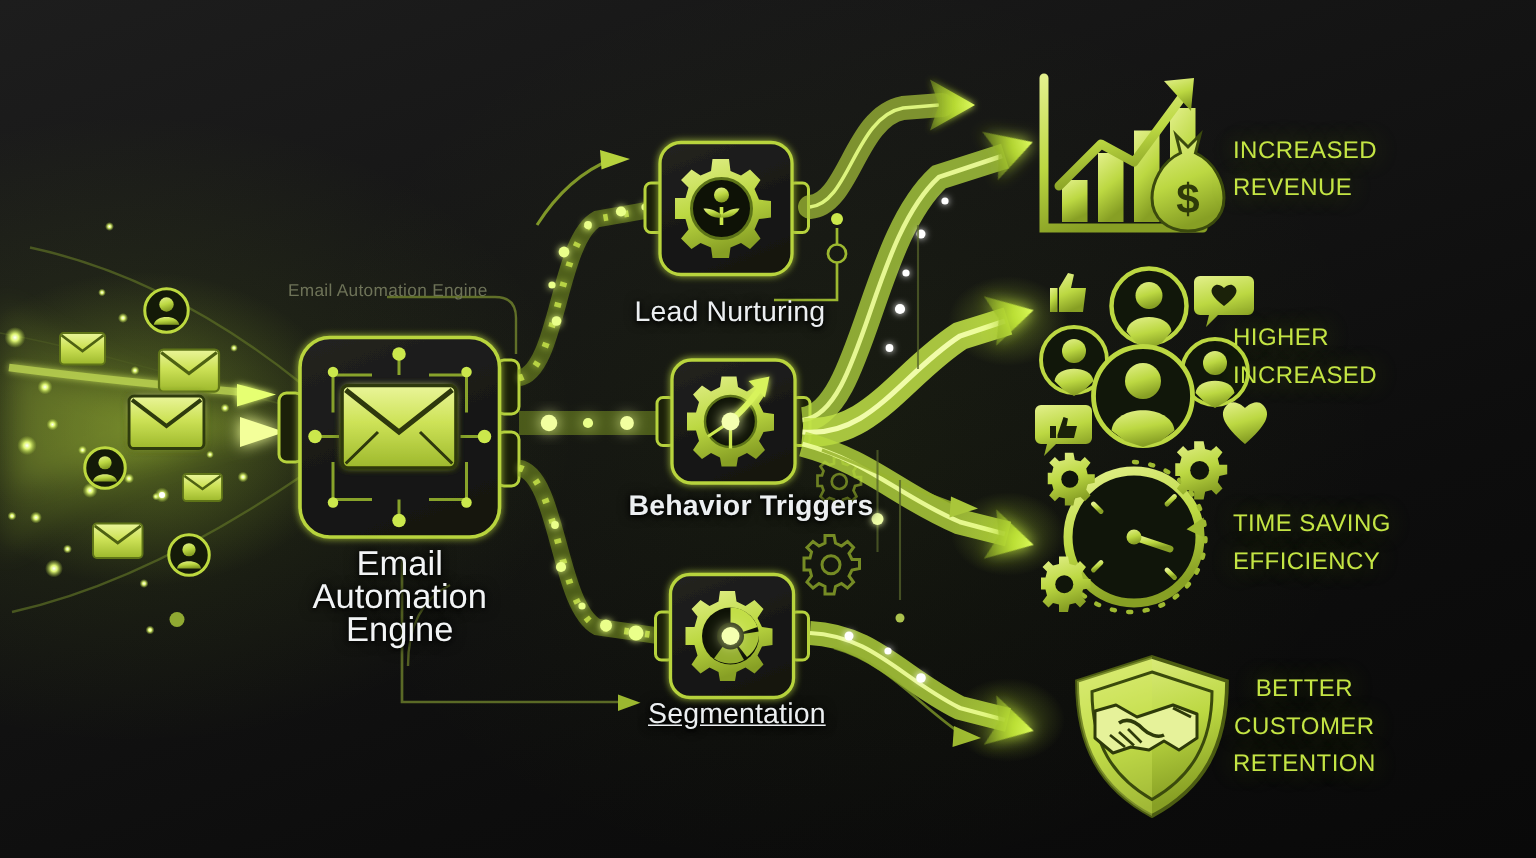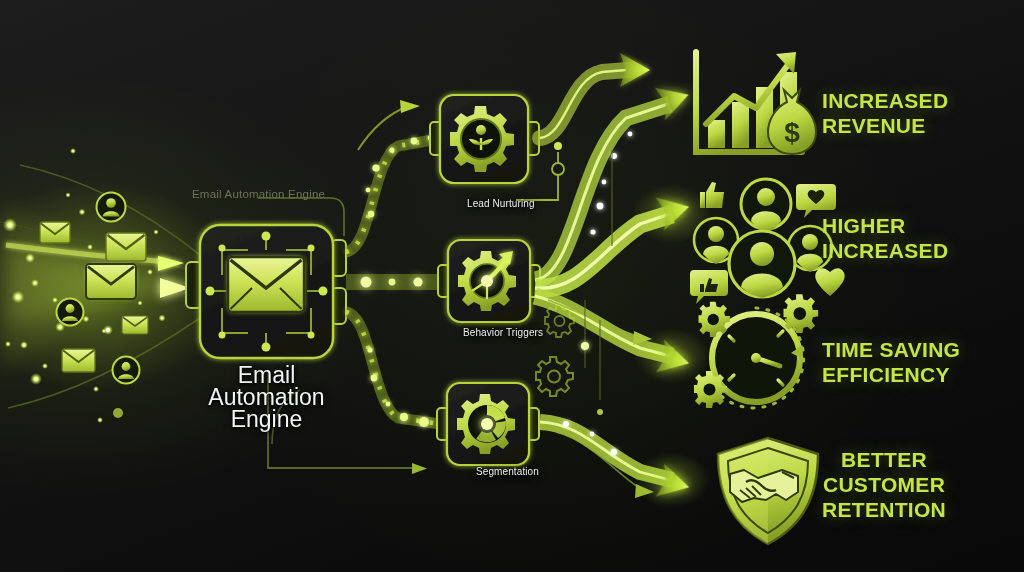--- a/index.html
+++ b/index.html
@@ -17,47 +17,46 @@
       radial-gradient(ellipse 500px 420px at 560px 286px, rgba(120,170,20,.07), rgba(0,0,0,0) 72%),
       linear-gradient(160deg,#1d1d1d 0%, #141414 38%, #0d0d0d 70%, #090909 100%);
     overflow:hidden;
   }
   #svgroot{ position:absolute; inset:0; width:1024px; height:572px; }
 
   
   .lbl{
     position:absolute;
     color:#eceff1;
-    font-size:10px;
+    font-size:19px;
     letter-spacing:.1px;
     white-space:nowrap;
     text-shadow:0 0 8px rgba(0,0,0,.95), 0 1px 3px #000;
-    margin-left:44px;
   }
   .engine-title{
     position:absolute;
     color:#f2f4f5;
     font-size:23px;
     line-height:22px;
     text-align:center;
     white-space:pre-line;
     text-shadow:0 0 9px rgba(0,0,0,.95), 0 1px 3px #000;
   }
   .faint-cap{
     position:absolute;
     color:#6e7358;
     font-size:11.5px;
     letter-spacing:.2px;
     white-space:nowrap;
   }
   .outcome{
     position:absolute;
     color:#c4e544;
-    font-weight:bold;
-    font-size:21px;
+    font-weight:normal;
+    font-size:16px;
     line-height:25px;
     letter-spacing:.3px;
     white-space:pre-line;
     text-shadow:0 0 16px rgba(170,220,40,.35);
   }
 </style>
 </head>
 <body>
 
 <div id="stage">
@@ -513,22 +512,22 @@
     </g>
 
   </svg>
 
   <div class="faint-cap" style="left:192px; top:188px;">Email Automation Engine</div>
 
   <div class="engine-title" style="left:178px; top:364px; width:177px;">Email Automation
 Engine</div>
 
   <div class="lbl" style="left:423px; top:198px;">Lead Nurturing</div>
-  <div class="lbl" style="left:419px; top:327px;">Behavior Triggers</div>
-  <div class="lbl" style="left:432px; top:466px;">Segmentation</div>
+  <div class="lbl" style="left:419px; top:327px;font-weight:bold;">Behavior Triggers</div>
+  <div class="lbl" style="left:432px; top:466px;text-decoration:underline;">Segmentation</div>
 
   <div class="outcome" style="left:822px; top:88px;">INCREASED
 REVENUE</div>
   <div class="outcome" style="left:822px; top:213px;">HIGHER
 INCREASED</div>
   <div class="outcome" style="left:822px; top:337px;">TIME SAVING
 EFFICIENCY</div>
   <div class="outcome" style="left:822px; top:447px;text-align:center;">BETTER
 CUSTOMER
 RETENTION</div>

